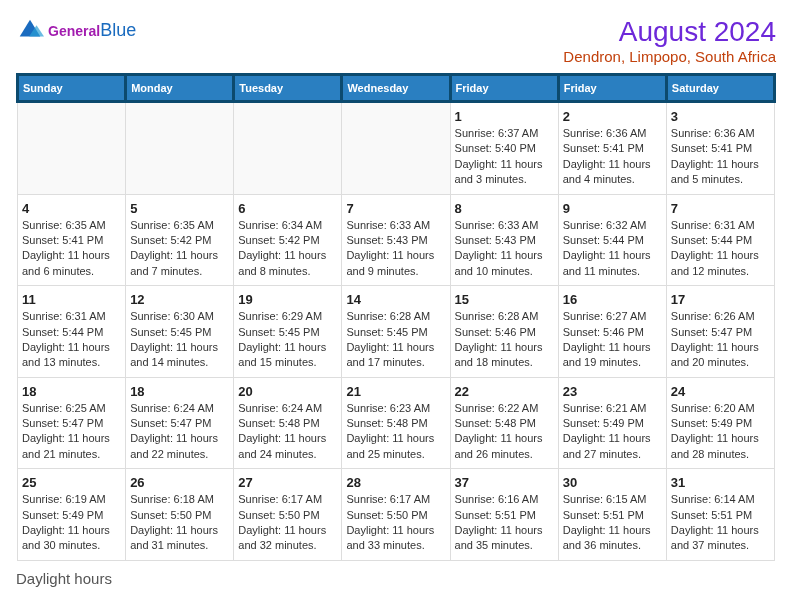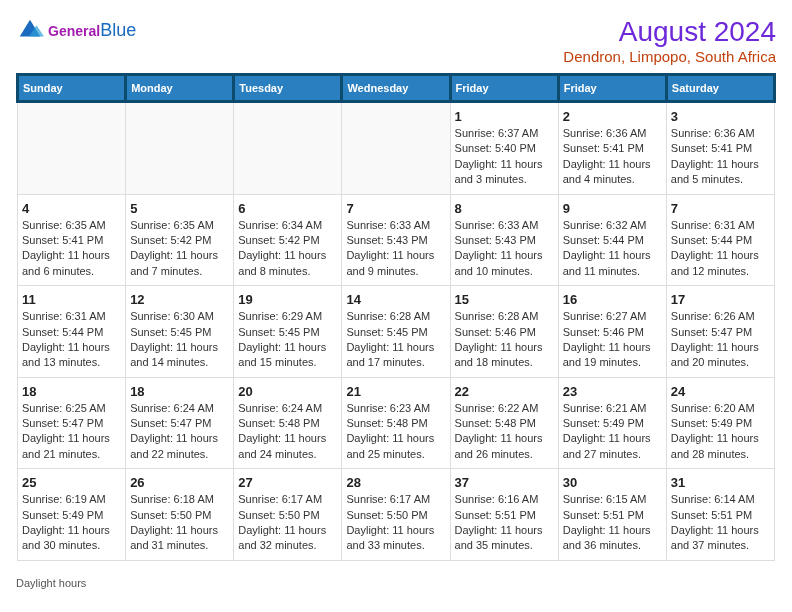--- a/index.html
+++ b/index.html
@@ -72,22 +72,22 @@
     }
     .day-detail {
       font-size: 11px;
       color: #333;
       line-height: 1.4;
     }
     .empty-cell {
       background: #f9f9f9;
     }
     .footer {
-      margin-top: 16px;
-      font-size: 11px;
+      margin-top: 9px;
+      font-size: 15px;
       color: #555;
     }
   </style>
 </head>
 <body>
 
 <div class="header">
   <div class="logo">
     <svg class="logo-icon" viewBox="0 0 30 30" xmlns="http://www.w3.org/2000/svg">
       <polygon points="15,4 26,22 4,22" fill="#1a6bbf"></polygon>

